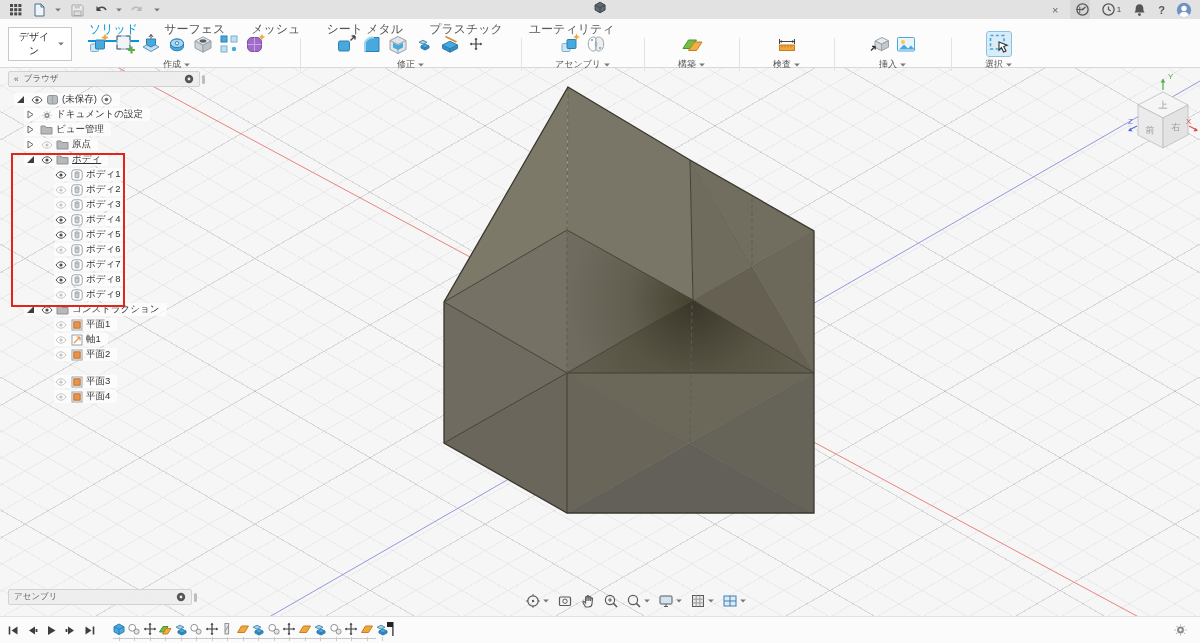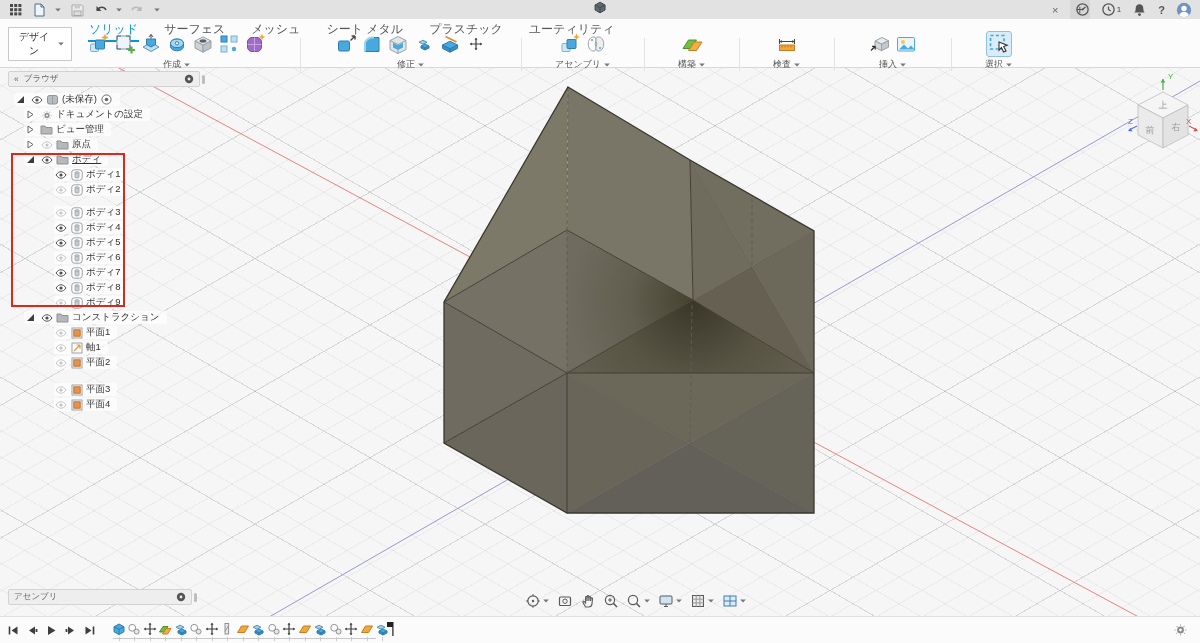--- a/index.html
+++ b/index.html
@@ -635,21 +635,21 @@
           <span class="slot">
             <svg width="12" height="12" viewBox="0 0 12 12">
               <rect x="0.8" y="0.8" width="10.4" height="10.4" rx="2.6" fill="#fff" stroke="#9aa0a4"></rect>
               <path d="M4 3.6c0-.7 4-.7 4 0v4.8c0 .7-4 .7-4 0z" fill="#c9cdd0" stroke="#9aa0a4" stroke-width="0.8"></path>
               <ellipse cx="6" cy="3.6" rx="2" ry="0.7" fill="#e3e6e8" stroke="#9aa0a4" stroke-width="0.8"></ellipse>
             </svg>
           </span>
           <span>ボディ2</span>
         </span>
       </div>
-      <div class="b-row" style="padding-left: 46px; margin-top: 8px;">
+      <div class="b-row" style="padding-left: 46px;">
         <span class="pill">
           <span class="slot">
             <svg width="12" height="12" viewBox="0 0 12 12">
               <path d="M1 6c1.6-2.3 3.2-3.2 5-3.2S9.4 3.7 11 6c-1.6 2.3-3.2 3.2-5 3.2S2.6 8.3 1 6z" fill="none" stroke="#c4c4c4" stroke-width="1"></path>
               <circle cx="6" cy="6" r="1.6" fill="#c4c4c4"></circle>
             </svg>
           </span>
           <span class="slot">
             <svg width="12" height="12" viewBox="0 0 12 12">
               <rect x="0.8" y="0.8" width="10.4" height="10.4" rx="2.6" fill="#fff" stroke="#9aa0a4"></rect>

